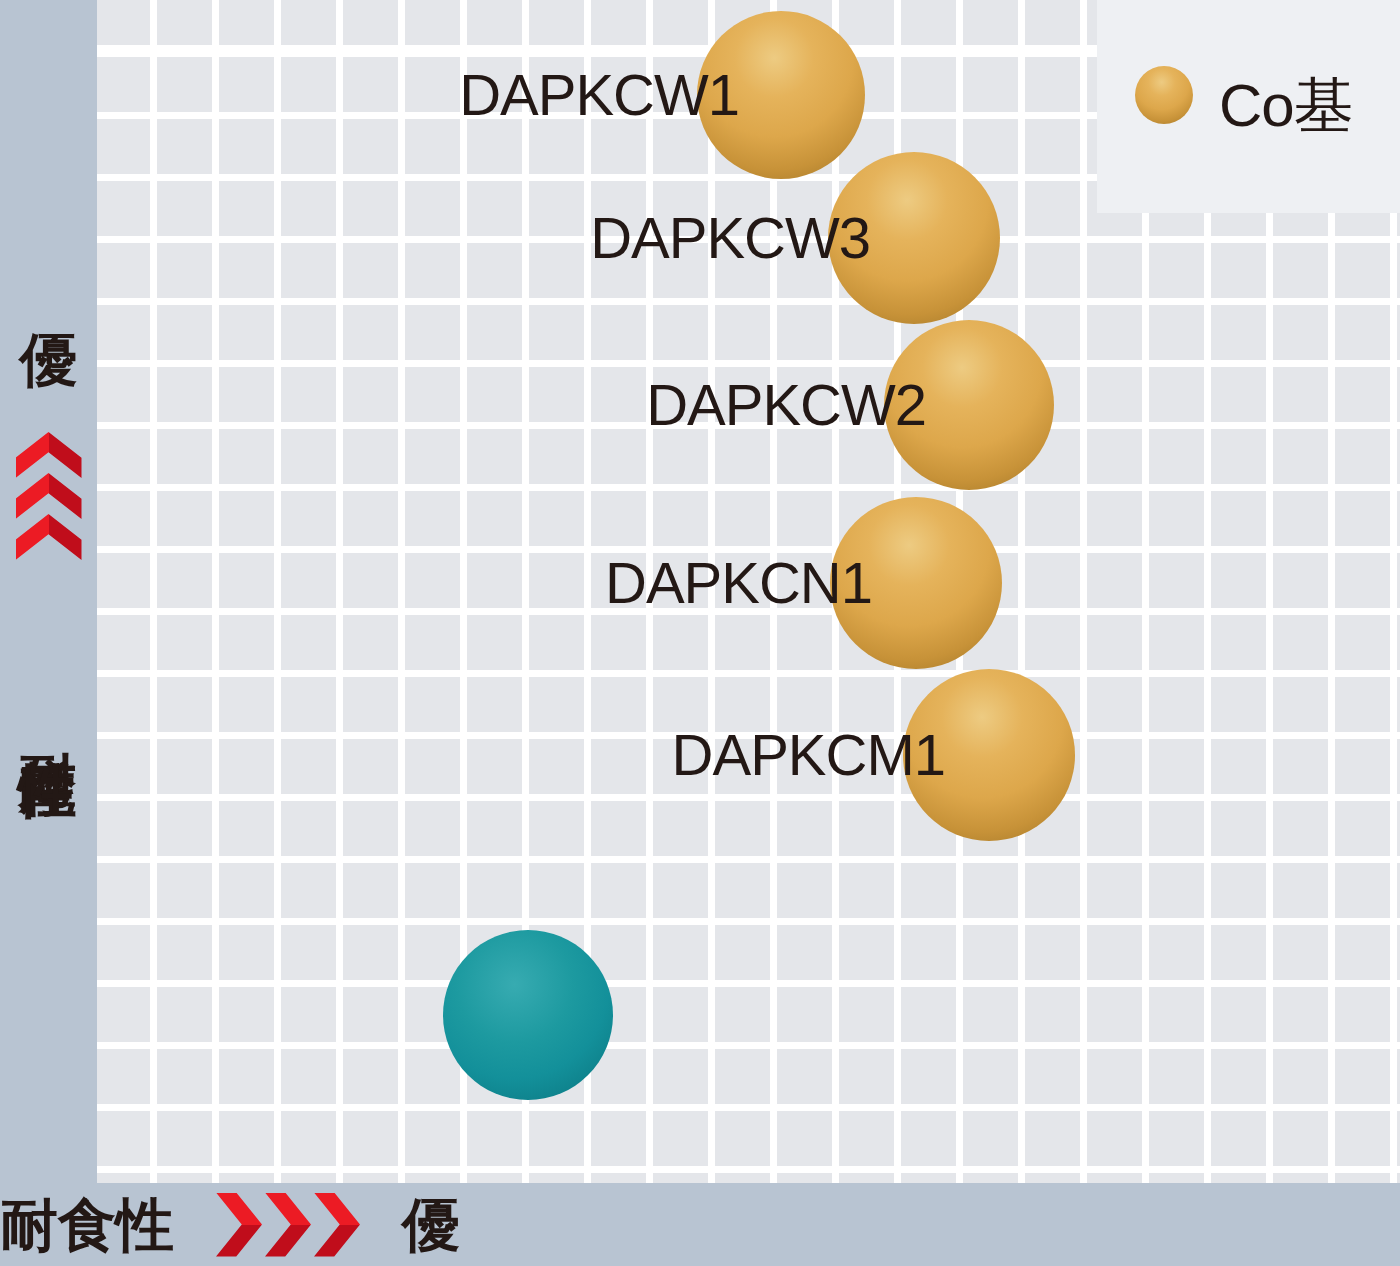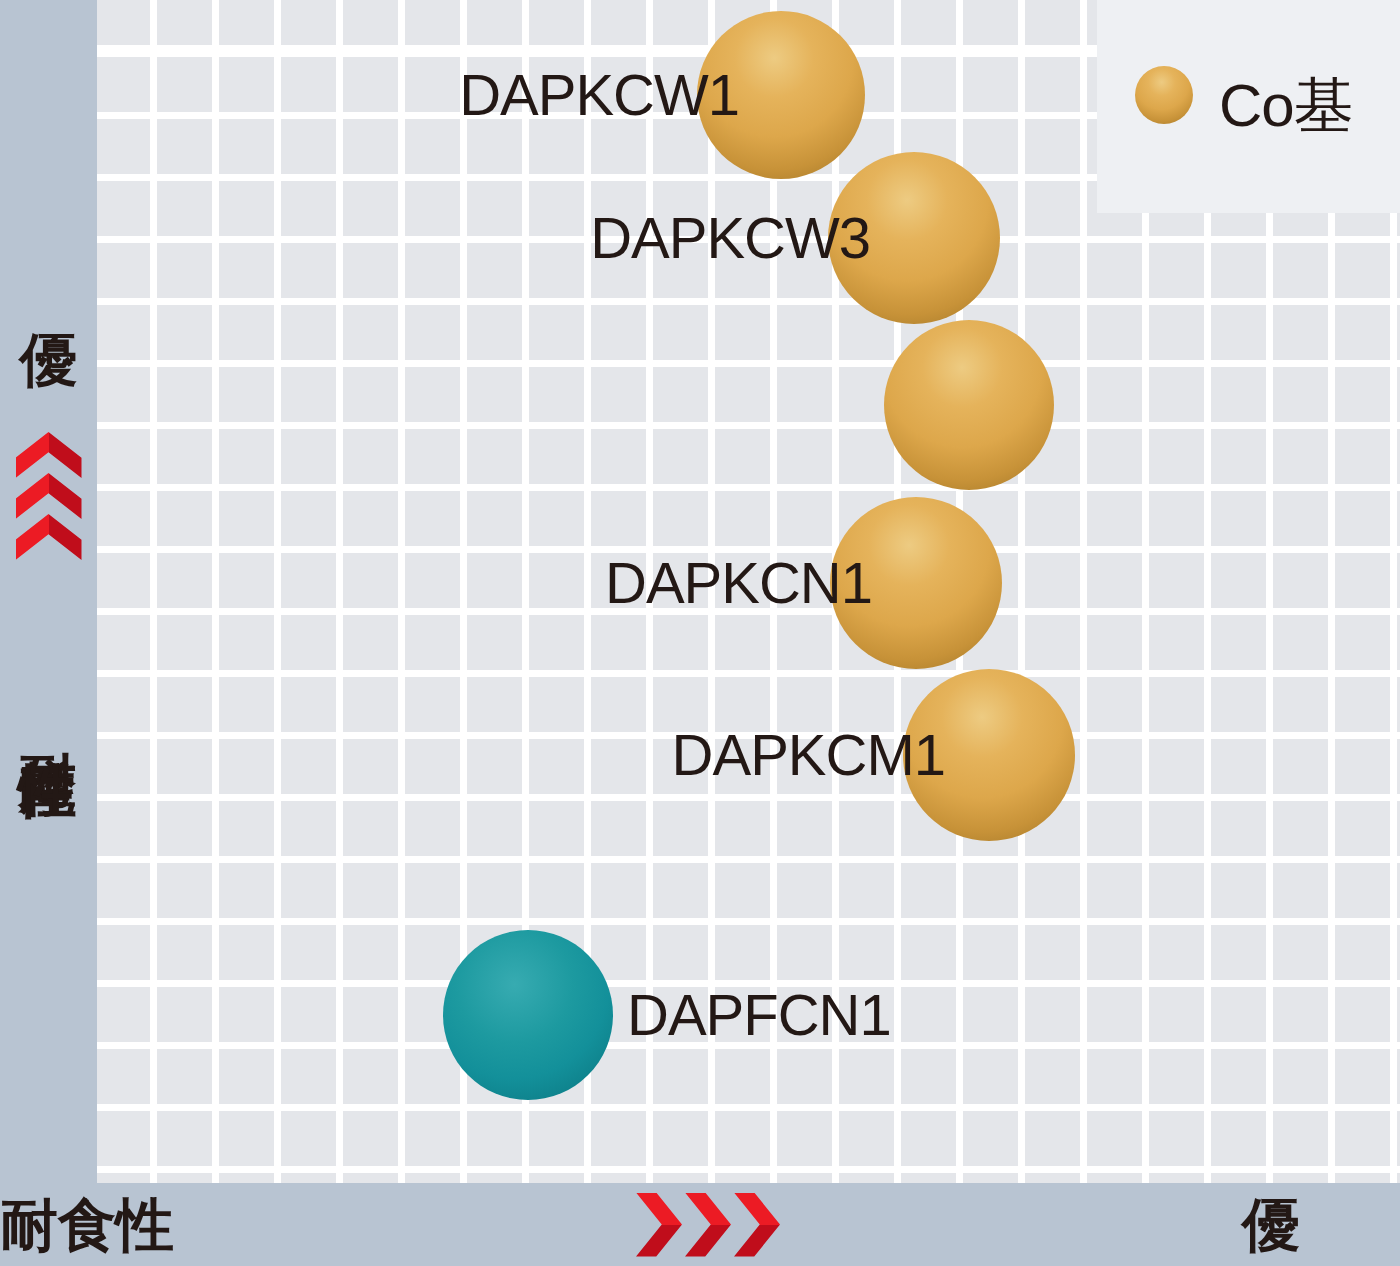--- a/index.html
+++ b/index.html
@@ -49,47 +49,47 @@
   .chev-up:first-child{margin-top:0;}
   .y-label{
     position:absolute;top:582px;left:0;width:97px;text-align:center;
     writing-mode:vertical-rl;text-orientation:upright;
     font-size:58px;line-height:97px;letter-spacing:3px;font-weight:bold;
     margin:0 auto;height:260px;left:50%;transform:translateX(-50%);
   }
   
   .x-band{
     position:absolute;left:0;top:1183px;width:1300px;height:83px;background:#b8c4d2;
-    display:flex;align-items:center;justify-content:space-between;gap:42px;
+    display:flex;align-items:center;justify-content:flex-start;gap:42px;
   }
   .x-label,.x-best{font-size:58px;font-weight:bold;line-height:83px;}
   .chevrons-right{display:flex;gap:3px;align-items:center;}
   .chev-right{
     width:46px;height:64px;
     background:linear-gradient(180deg,#ec1b24 0 50%,#c00d1b 50% 100%);
     clip-path:polygon(0 0,44% 0,100% 50%,44% 100%,0 100%,56% 50%);
   }
 </style>
 </head>
 <body>
 
 <div class="stage">
 
   <div class="plot" id="plot">
       <div class="bubble gold" style="left: 609px; top: 11px; height: 168px; width: 168px;"></div>
       <div class="bubble-label" style="top: 58px; right: 704px; text-align: right;">DAPKCW1</div>
       <div class="bubble gold" style="left: 740px; top: 152px; height: 172px; width: 172px;"></div>
       <div class="bubble-label" style="top: 201px; right: 573px; text-align: center;">DAPKCW3</div>
       <div class="bubble gold" style="left: 796px; top: 320px; height: 170px; width: 170px;"></div>
+      <div class="bubble-label" style="top: 368px; right: 517px; text-align: right;">DAPKCW2</div>
       <div class="bubble gold" style="left: 742px; top: 497px; height: 172px; width: 172px;"></div>
       <div class="bubble-label" style="top: 546px; right: 571px; text-align: left;">DAPKCN1</div>
       <div class="bubble gold" style="left: 815px; top: 669px; height: 172px; width: 172px;"></div>
       <div class="bubble-label" style="top: 718px; right: 498px; ">DAPKCM1</div>
       <div class="bubble teal" style="left: 355px; top: 930px; height: 170px; width: 170px;"></div>
-      <div class="bubble-label" style="top: 978px; left: 539px;">DAPFCN1</div>
     </div>
 
   <div class="legend">
     <div class="legend-row">
       <span class="legend-dot gold"></span>
       <span class="legend-label">Co基</span>
     </div>
   </div>
 
   <div class="y-band">

